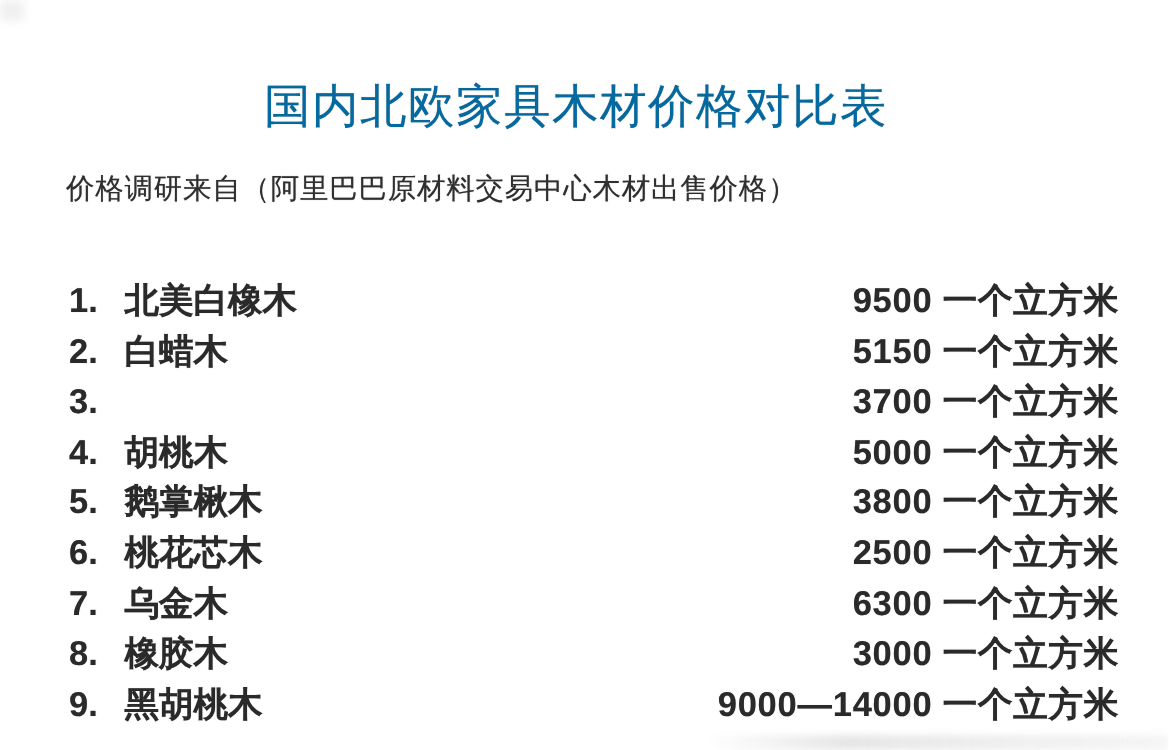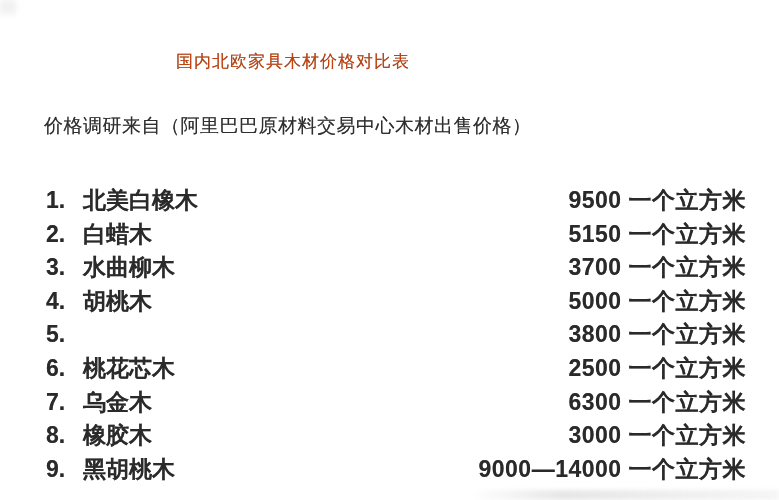--- a/index.html
+++ b/index.html
@@ -13,24 +13,24 @@
     height: 500px;
     background: #ffffff;
     overflow: hidden;
     font-family: "Liberation Sans", "DejaVu Sans", sans-serif;
     color: #2d2d2d;
   }
   .doc-title {
     position: absolute;
     left: 176px;
     top: 50px;
-    font-size: 17px;
+    font-size: 31px;
     font-weight: 500;
     letter-spacing: 1px;
-    color: #c2410c;
+    color: #0369a1;
     white-space: nowrap;
     text-shadow: 0 0 0.6px rgba(60,60,60,0.55);
   }
   .doc-subtitle {
     position: absolute;
     left: 44px;
     top: 113px;
     font-size: 19px;
     font-weight: 500;
     letter-spacing: 0.5px;
@@ -107,32 +107,32 @@
       </div>
 
       <div class="price-row">
         <span class="row-num">2.</span>
         <span class="row-name">白蜡木</span>
         <span class="row-price">5150 一个立方米</span>
       </div>
 
       <div class="price-row">
         <span class="row-num">3.</span>
-        <span class="row-name">水曲柳木</span>
         <span class="row-price">3700 一个立方米</span>
       </div>
 
       <div class="price-row">
         <span class="row-num">4.</span>
         <span class="row-name">胡桃木</span>
         <span class="row-price">5000 一个立方米</span>
       </div>
 
       <div class="price-row">
         <span class="row-num">5.</span>
+        <span class="row-name">鹅掌楸木</span>
         <span class="row-price">3800 一个立方米</span>
       </div>
 
       <div class="price-row">
         <span class="row-num">6.</span>
         <span class="row-name">桃花芯木</span>
         <span class="row-price">2500 一个立方米</span>
       </div>
 
       <div class="price-row">

